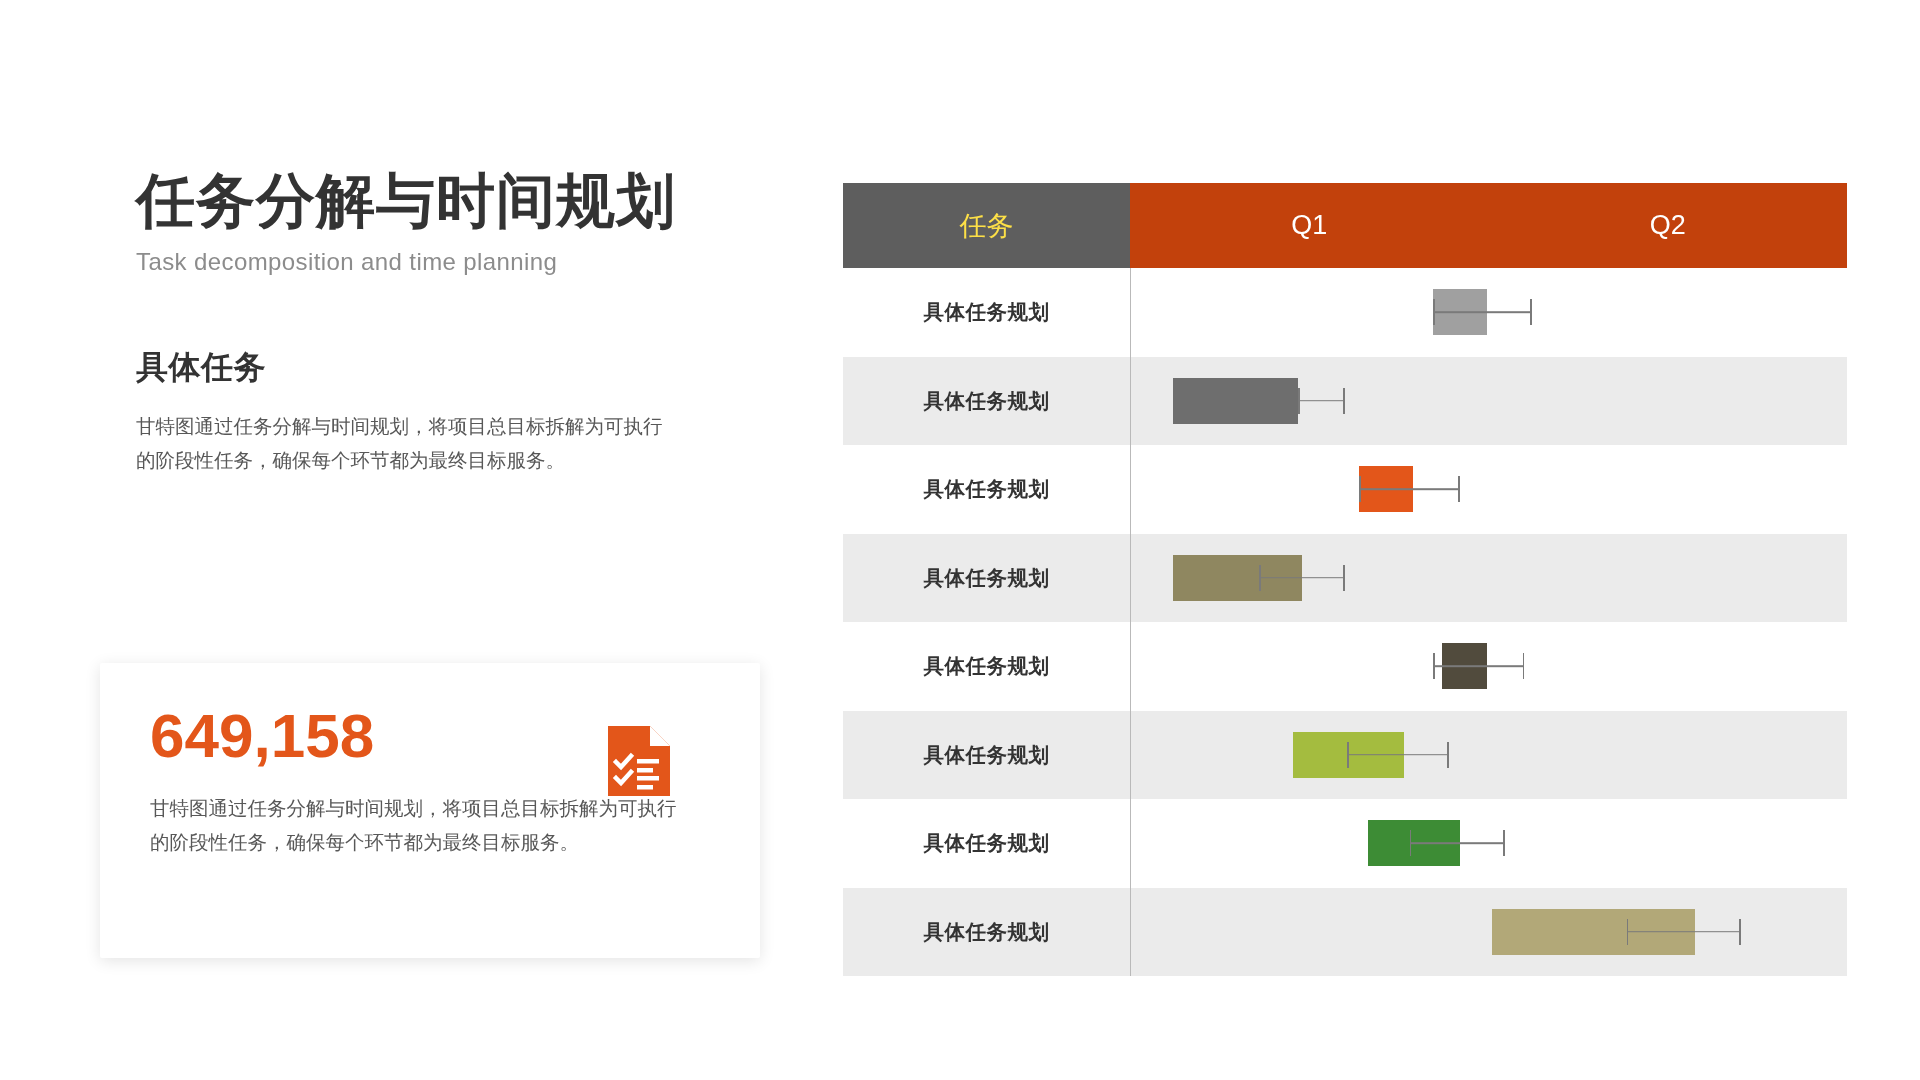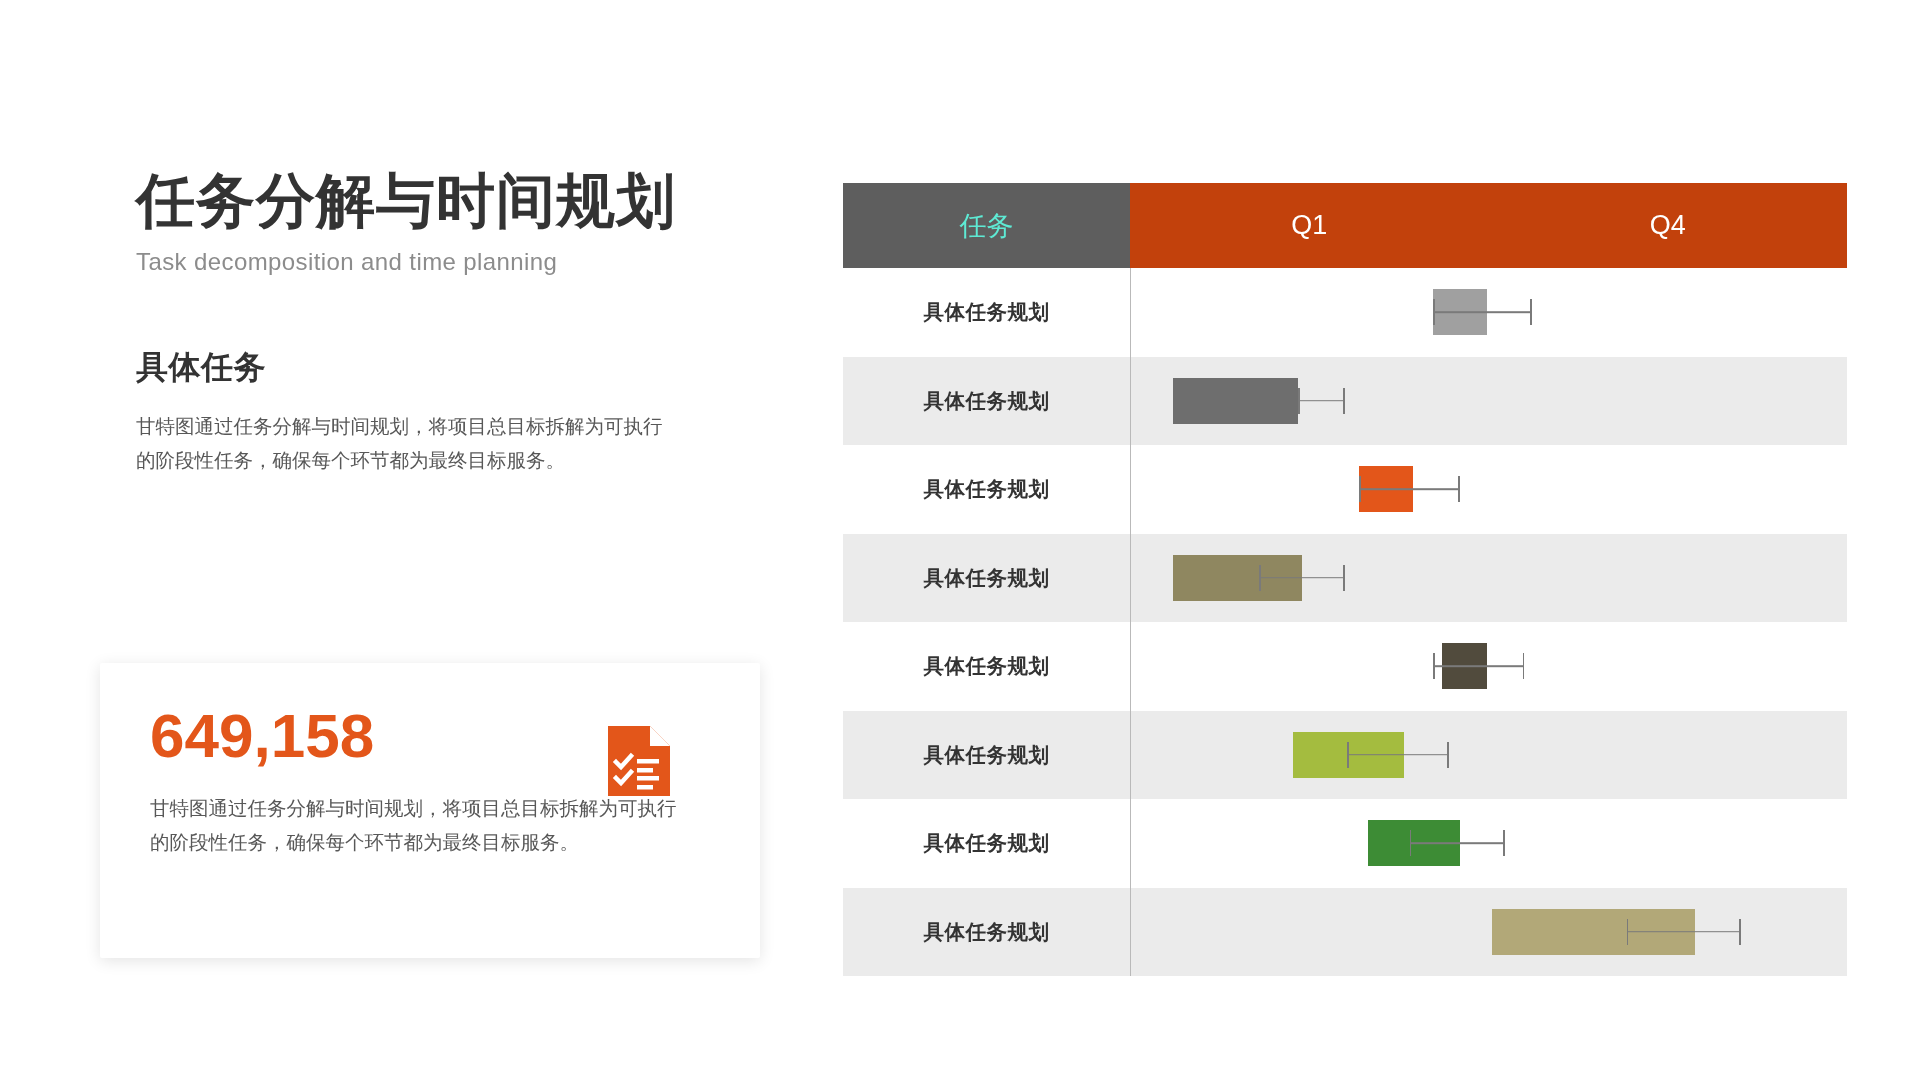--- a/index.html
+++ b/index.html
@@ -111,21 +111,21 @@
     position: absolute;
     left: 0; top: 0;
     width: 1004px;
     height: 85px;
   }
   .head-task {
     position: absolute;
     left: 0; top: 0;
     width: 287px; height: 85px;
     background: #5e5e5e;
-    color: #5eead4;
+    color: #fde047;
     font-size: 27px;
     display: flex;
     align-items: center;
     justify-content: center;
   }
   .head-quarters {
     position: absolute;
     left: 287px; top: 0;
     width: 717px; height: 85px;
     background: #c2410c;
@@ -232,21 +232,21 @@
       </svg>
     </div>
   </div>
 
   <div class="gantt">
 
     <div class="gantt-head">
       <div class="head-task">任务</div>
       <div class="head-quarters">
         <div class="head-q">Q1</div>
-        <div class="head-q">Q4</div>
+        <div class="head-q">Q2</div>
       </div>
     </div>
 
     <div class="gantt-body" id="gantt-body">
         <div class="grow odd" style="top: 0px; height: 88.5px;">
           <div class="task-label">具体任务规划</div>
           <div class="plot">
             <div class="bar" style="left: 302.933px; width: 53.775px; background: rgb(160, 160, 160);"></div>
             <div class="err-line" style="left: 302.933px; width: 96.795px;"></div>
             <div class="err-cap" style="left: 302.933px;"></div>

